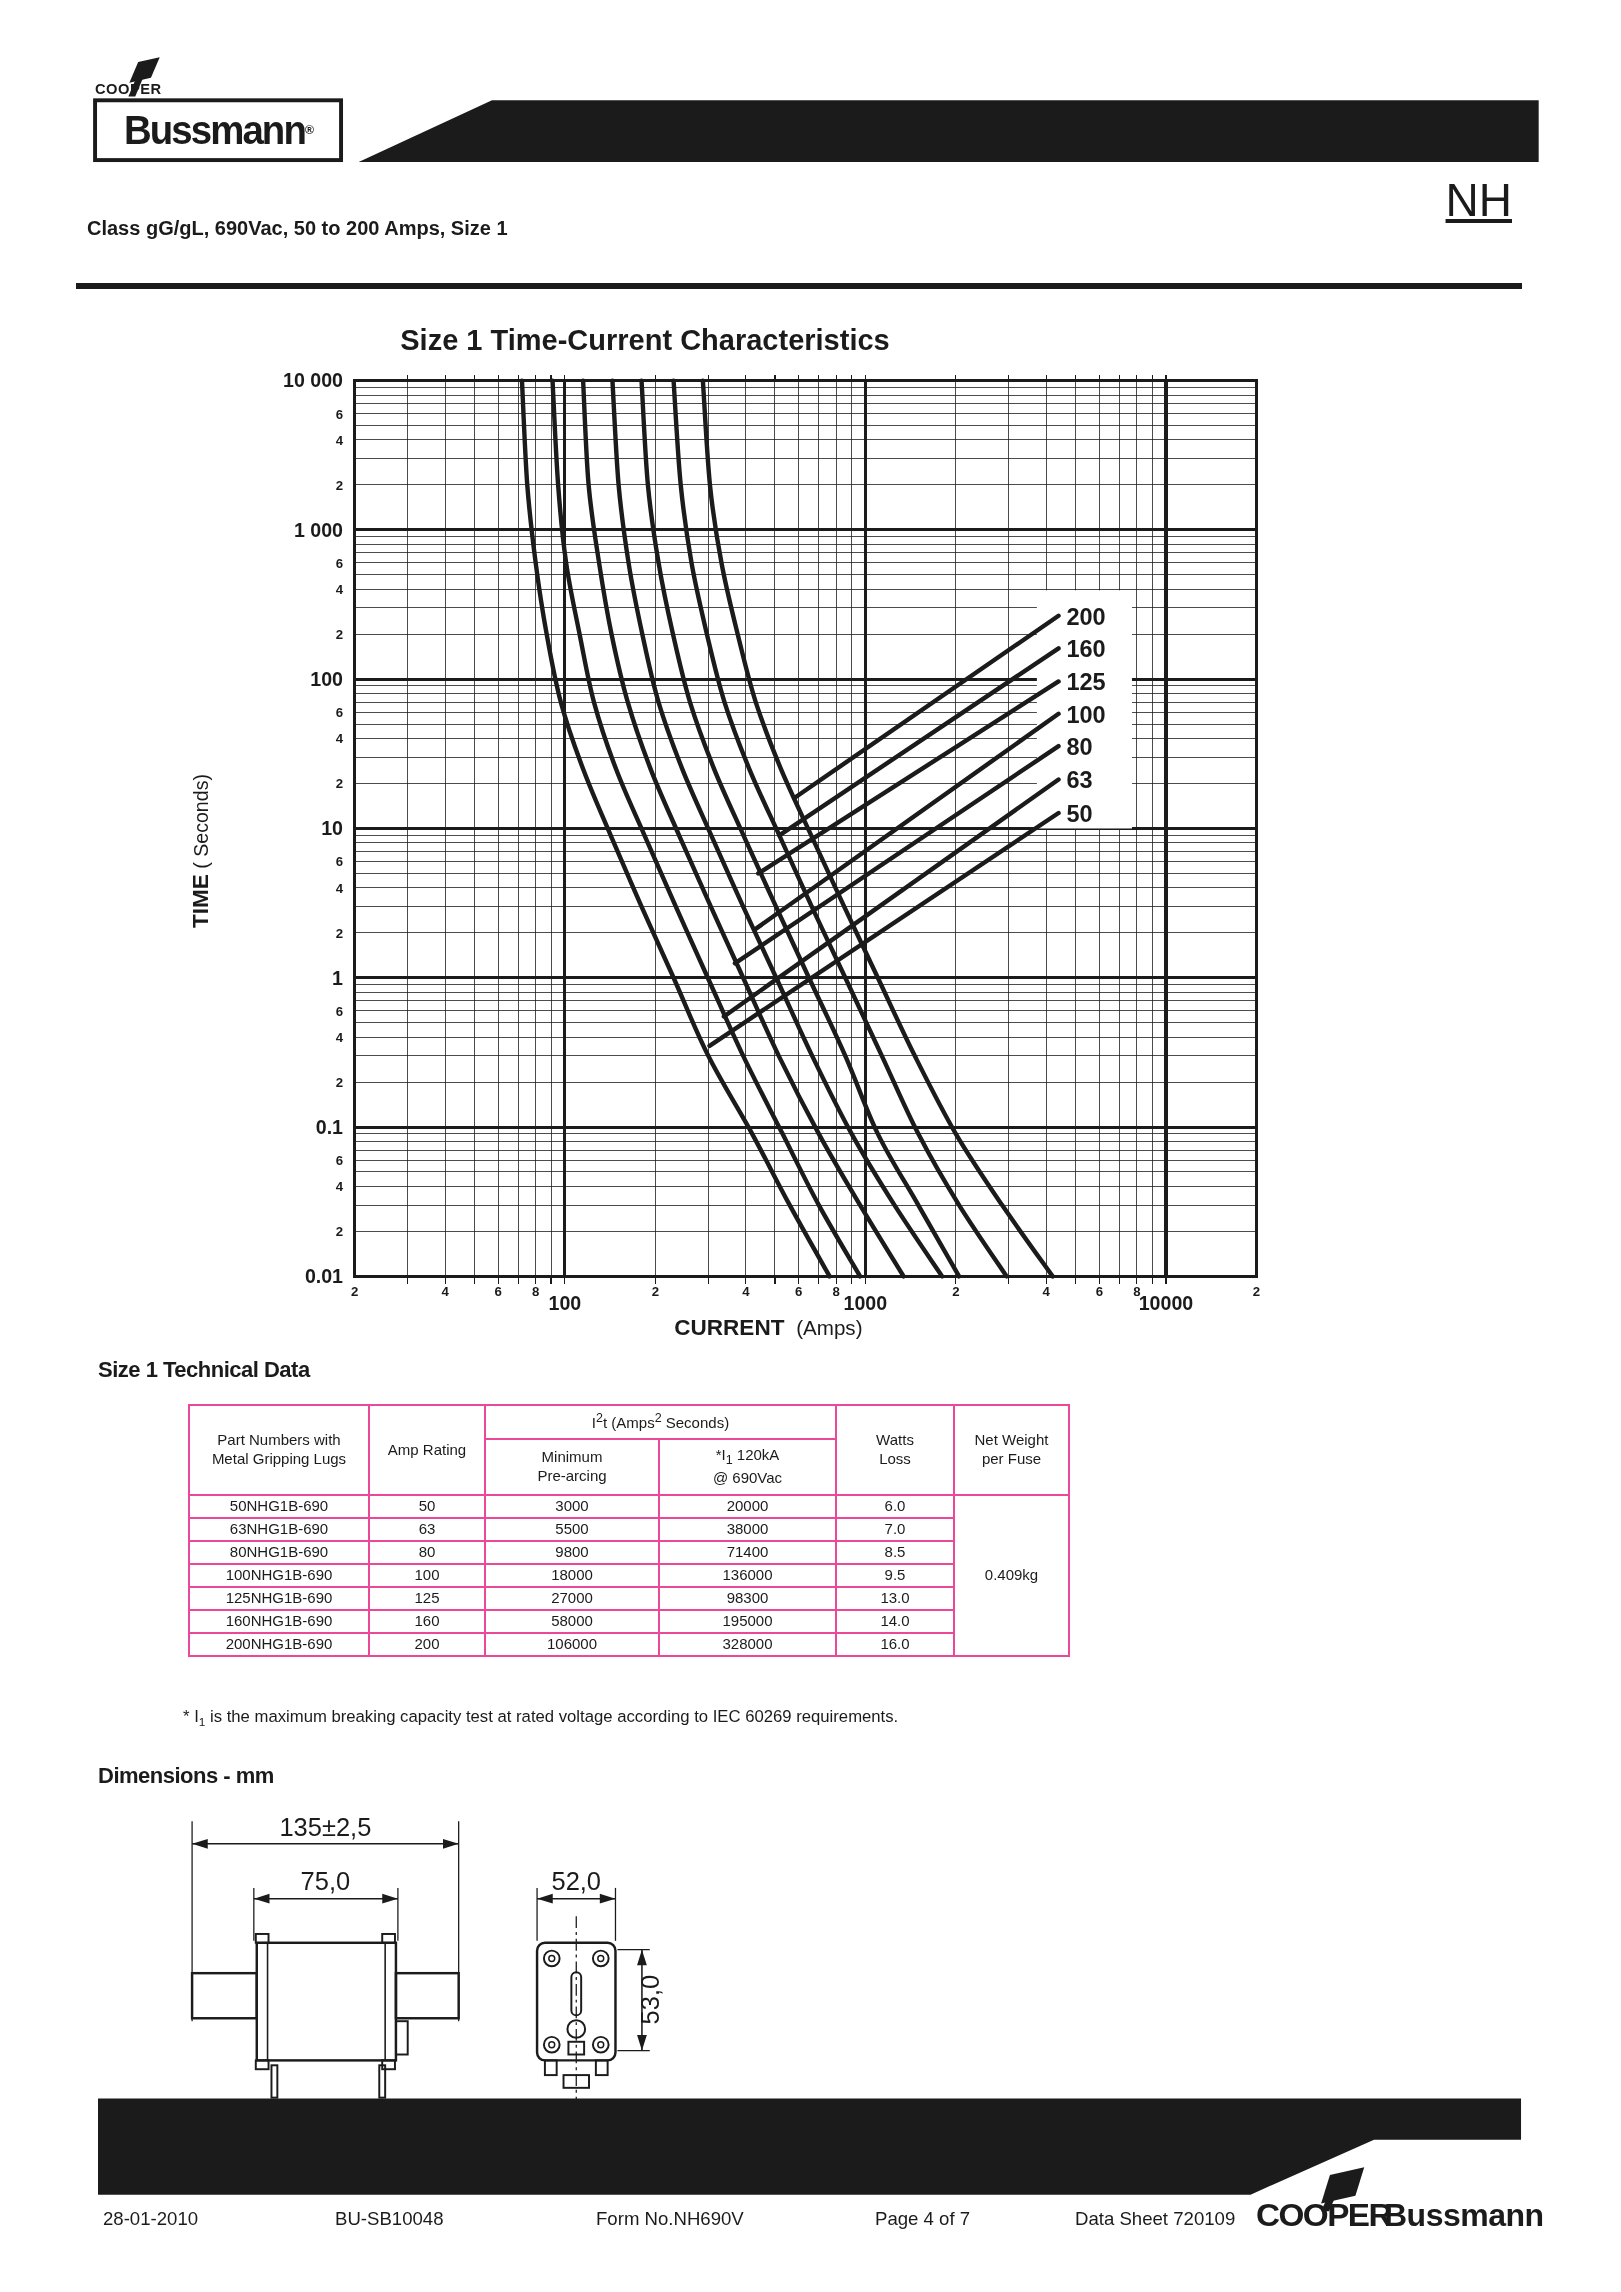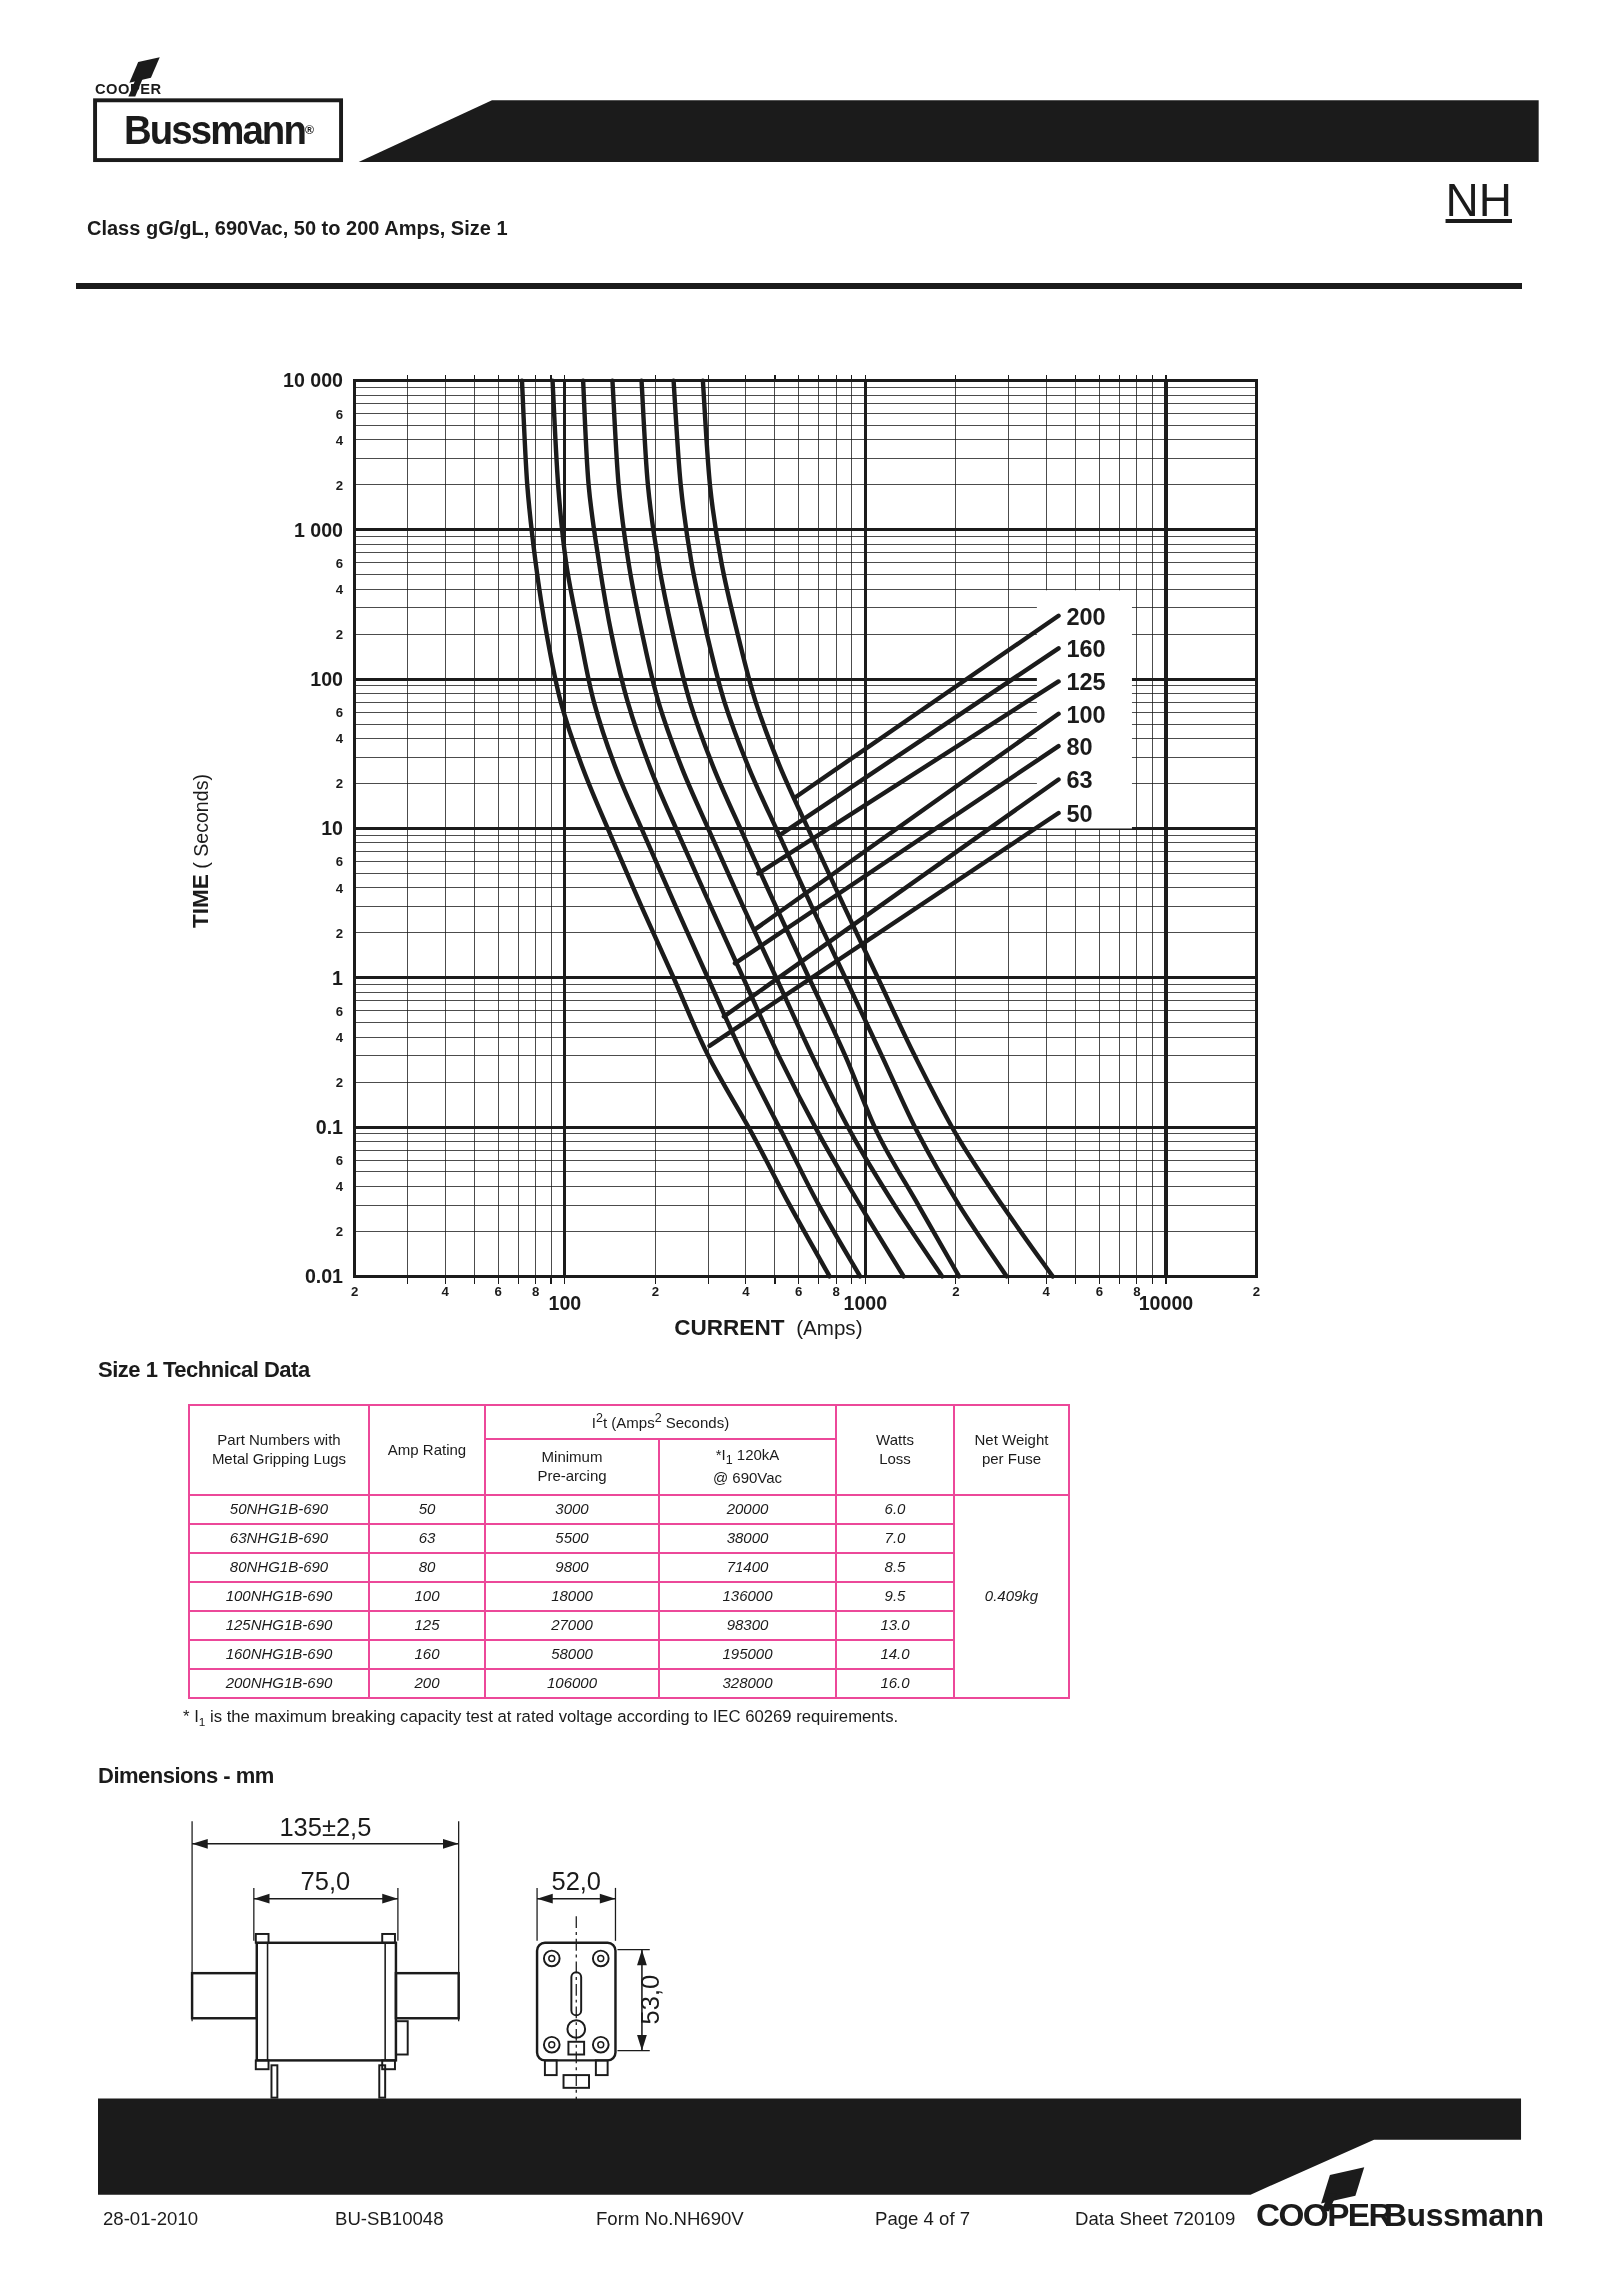--- a/index.html
+++ b/index.html
@@ -17,21 +17,21 @@
   .header-rule{left:76px;top:283px;width:1446px;height:5.9px;background:#1b1b1b;}
   .chart-title{left:253px;top:324px;width:784px;text-align:center;font-size:29px;font-weight:700;}
   .section-heading{font-size:22px;font-weight:700;letter-spacing:-0.5px;}
   .h-table{left:98px;top:1357px;}
   .h-dims{left:98px;top:1763px;}
   .datatable{left:188px;top:1404px;width:880px;border-collapse:collapse;table-layout:fixed;}
   .datatable th,.datatable td{border:2px solid #ec4899;font-weight:400;font-size:15px;
         text-align:center;padding:0;line-height:1.25;}
   .datatable thead tr.band1 th{height:32px;}
   .datatable thead tr.band2 th{height:54px;}
-  .datatable tbody tr{height:29px;font-style:italic;}
+  .datatable tbody tr{height:23px;}
   .footnote{left:183px;top:1707px;font-size:16.7px;}
   .footnote sub{font-size:11.8px;}
   .footer-text{top:2208px;font-size:18.6px;}
   .f-date{left:103px;} .f-doc{left:335px;} .f-form{left:596px;} .f-page{left:875px;} .f-sheet{left:1075px;}
   .footer-brand1{left:1256px;top:2197px;font-size:32px;font-weight:700;letter-spacing:-1.5px;transform:scaleX(1.04);transform-origin:left;}
   .footer-brand2{left:1384px;top:2197px;font-size:32px;font-weight:700;letter-spacing:-0.5px;}
 </style>
 </head>
 <body>
 
@@ -197,20 +197,21 @@
 
   <div class="abs brand-small">COOPER</div>
   <div class="abs brand-box-text">
     <span>Bussmann</span>
       <span class="brand-reg">®</span>
   </div>
   <div class="abs page-subtitle">Class gG/gL, 690Vac, 50 to 200 Amps, Size 1</div>
   <div class="abs corner-tag">NH</div>
   <div class="abs header-rule"></div>
 
+  <div class="abs chart-title">Size 1 Time-Current Characteristics</div>
 
   <div class="abs section-heading h-table">Size 1 Technical Data</div>
 
   <table class="abs datatable">
     <colgroup>
       <col style="width:180px">
         <col style="width:116px">
         <col style="width:174px">
       <col style="width:177px">
         <col style="width:118px">

